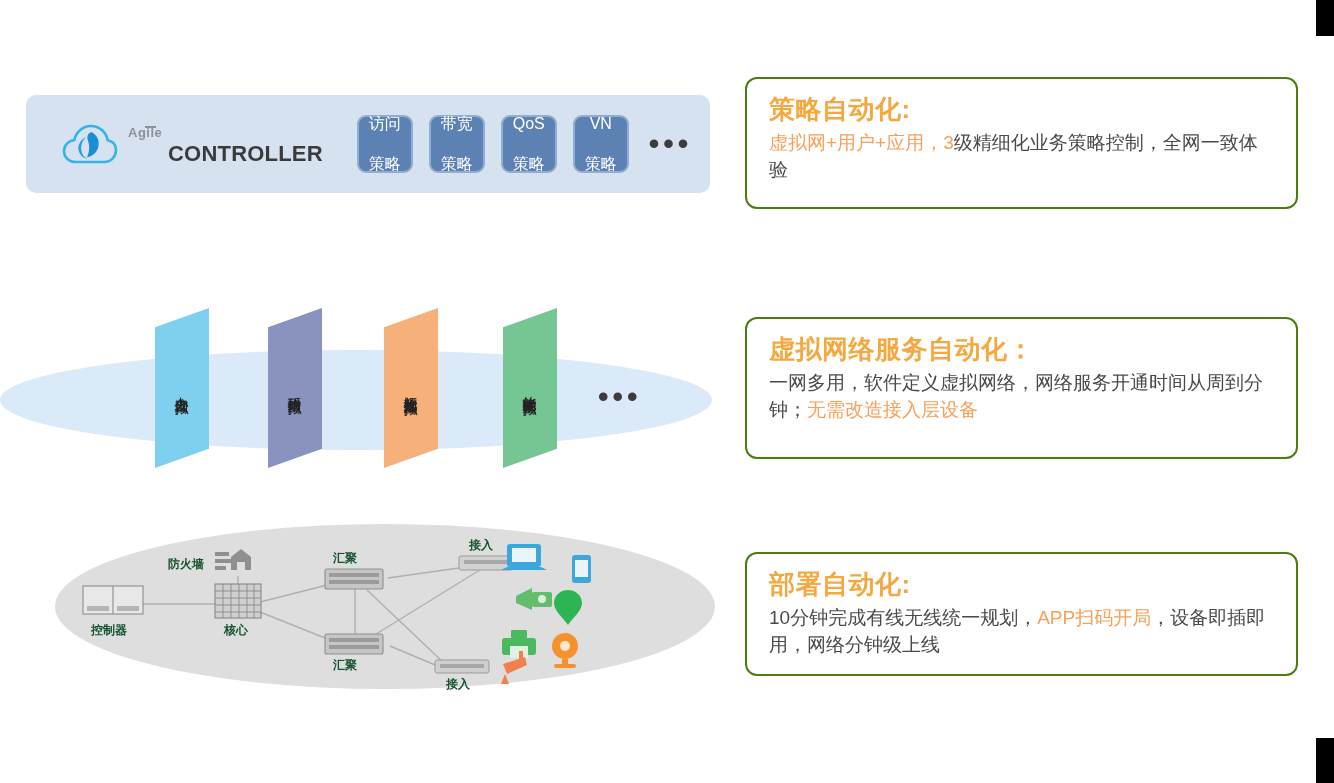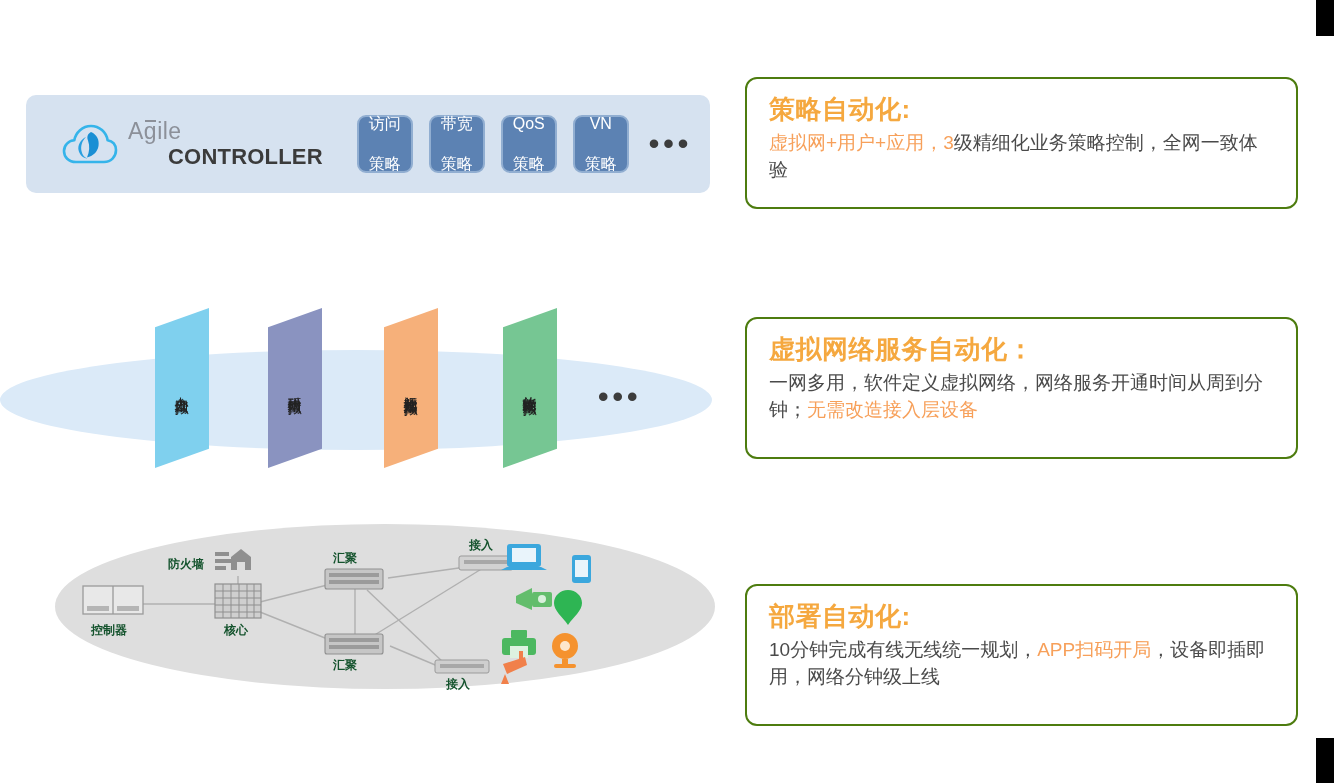--- a/index.html
+++ b/index.html
@@ -47,24 +47,24 @@
     align-items: center;
     margin-left: 20px;
     margin-right: 18px;
   }
   .cloud-icon { width: 56px; height: 46px; flex: none; }
   .logo-text {
     margin-left: 10px;
     line-height: 1;
   }
   .logo-agile {
-    font-size: 23px;
+    font-size: 13px;
     color: #8c9099;
     letter-spacing: 0.5px;
-    font-weight: 400;
+    font-weight: 700;
     position: relative;
     display: inline-block;
   }
   .logo-agile .macron {
     position: absolute;
     left: 17px;
     top: 0px;
     width: 11px;
     height: 2px;
     background: #8c9099;
@@ -184,21 +184,21 @@
     left: 745px;
     width: 553px;
     border: 2px solid #4d7c0f;
     border-radius: 12px;
     background: #ffffff;
     box-sizing: border-box;
     padding: 14px 22px 16px 22px;
   }
   #panel-1 { top: 77px;  height: 132px; }
   #panel-2 { top: 317px; height: 142px; }
-  #panel-3 { top: 584px; height: 142px; }
+  #panel-3 { top: 552px; height: 124px; }
   .panel-title {
     font-size: 26px;
     font-weight: bold;
     color: #f5a83f;
     line-height: 1.25;
     margin: 0 0 3px 0;
     letter-spacing: 0.5px;
   }
   .panel-body {
     font-size: 19px;

